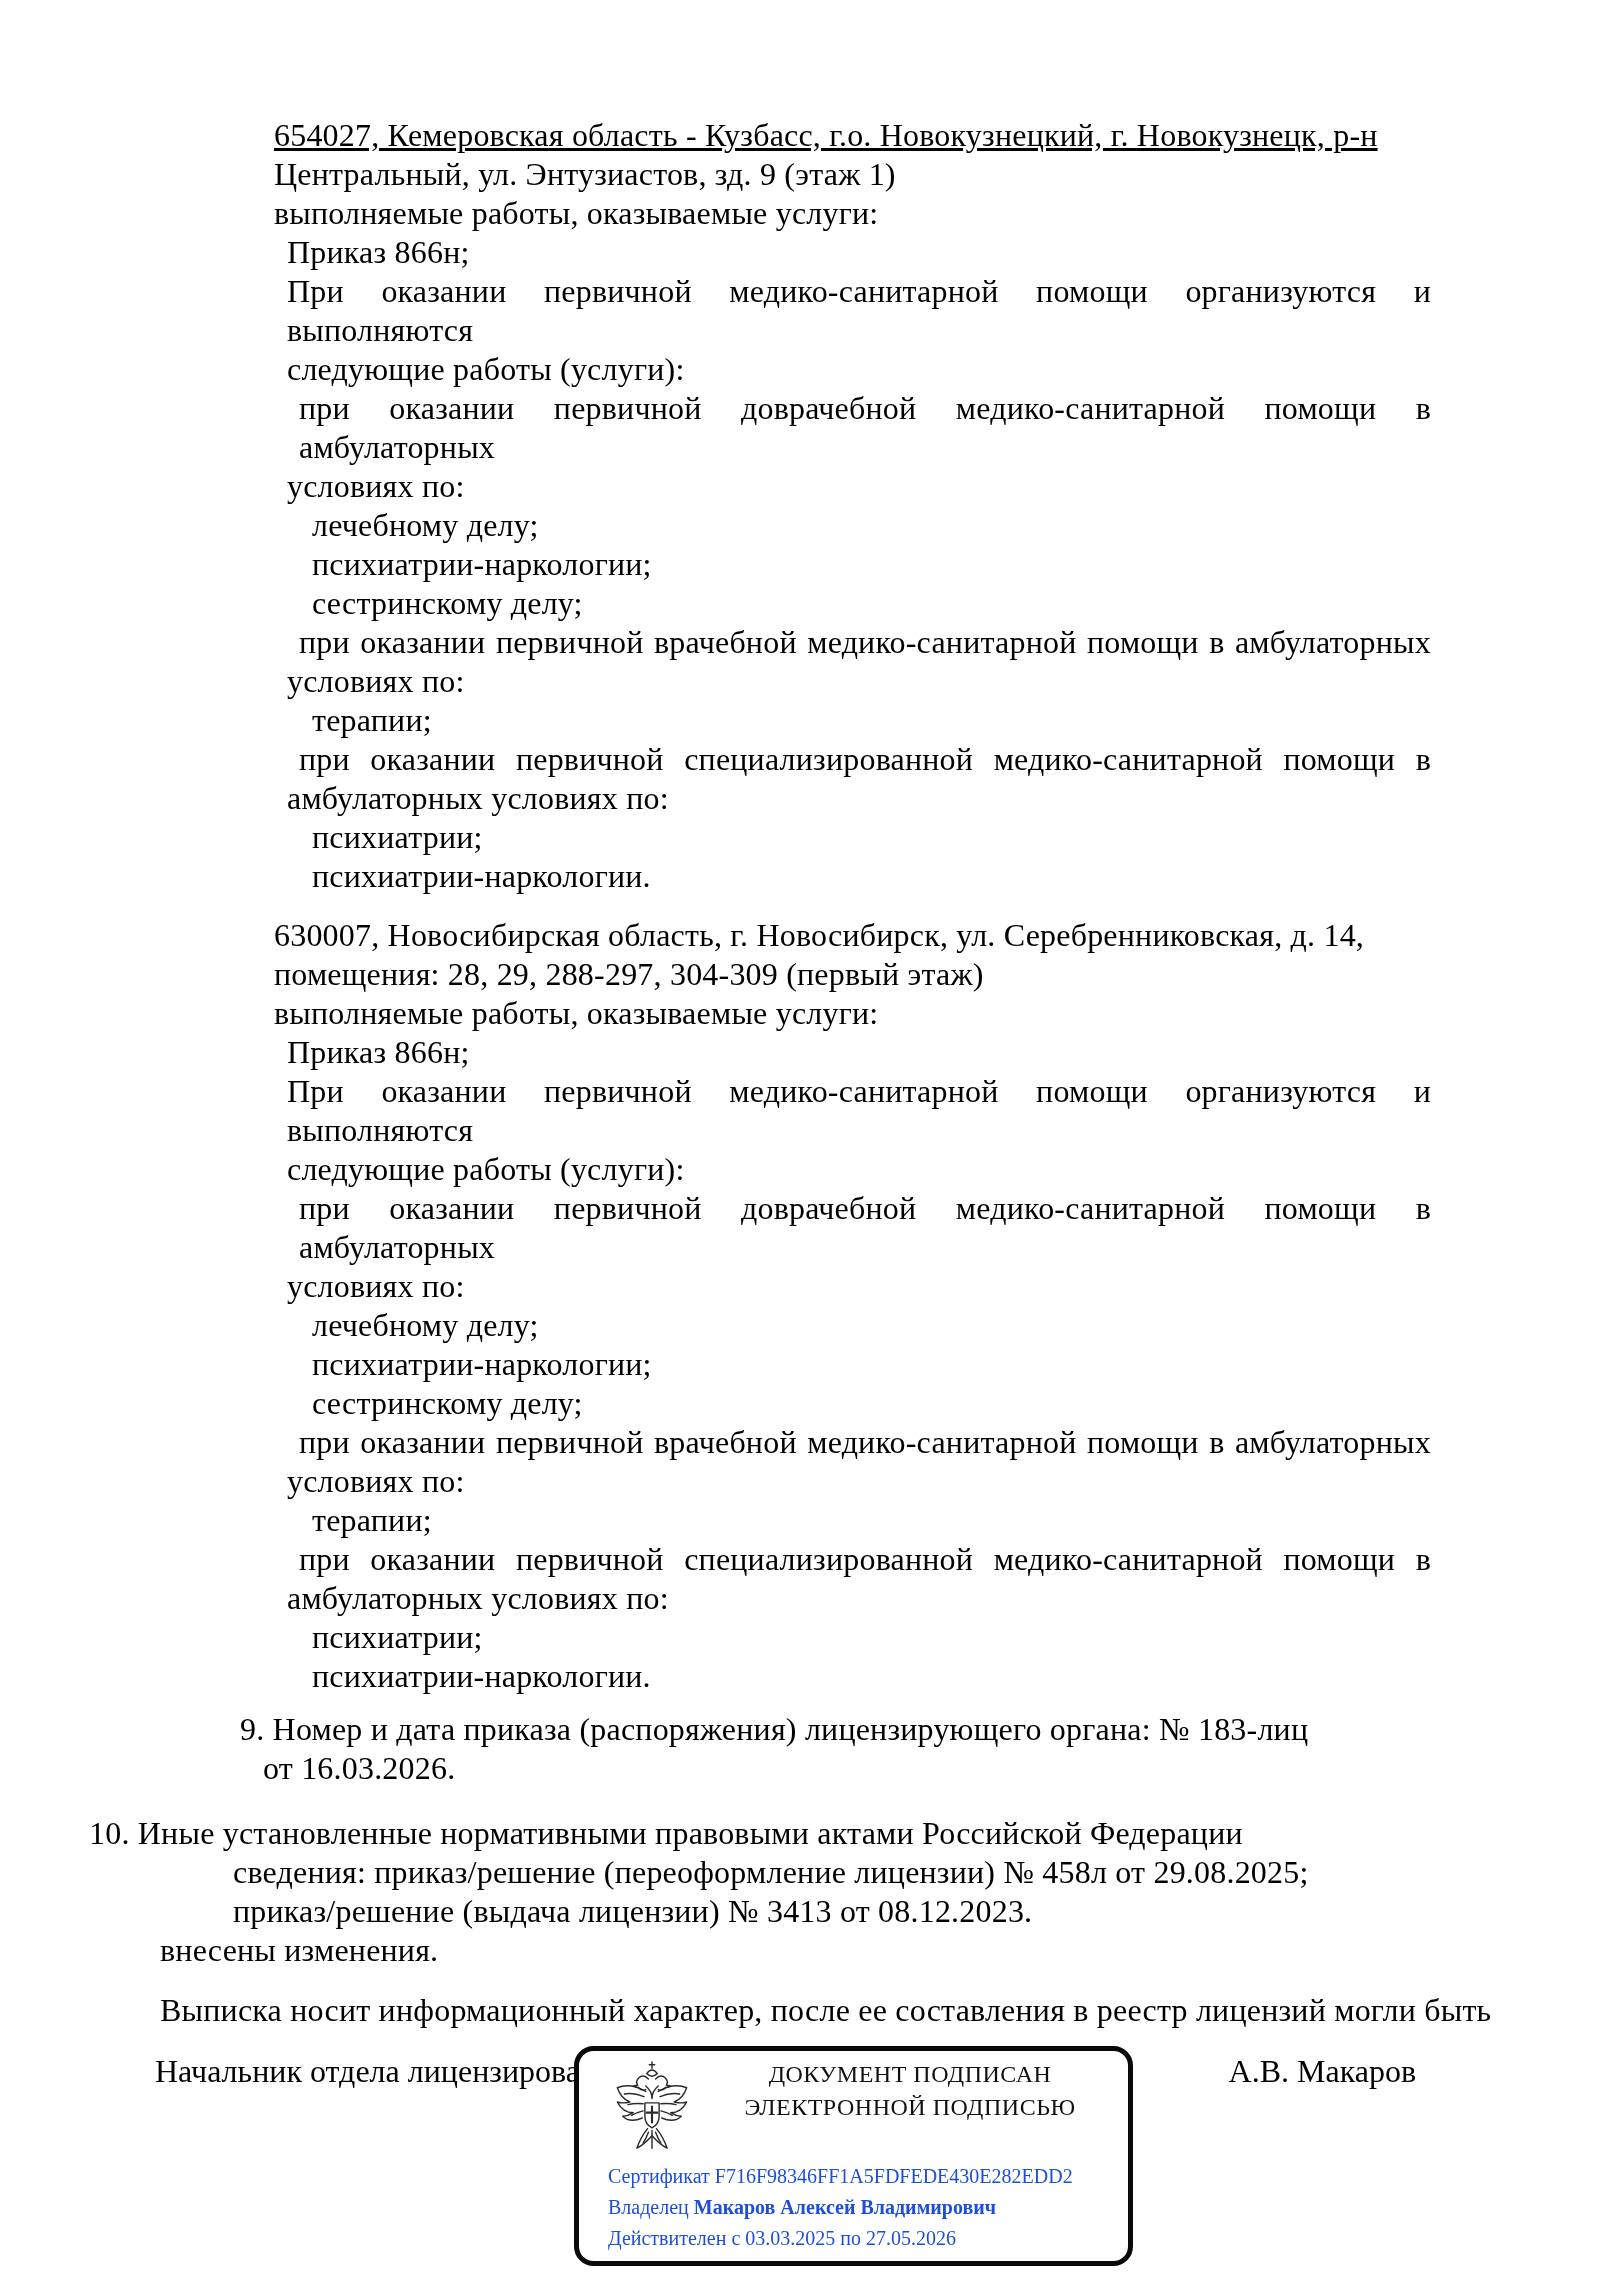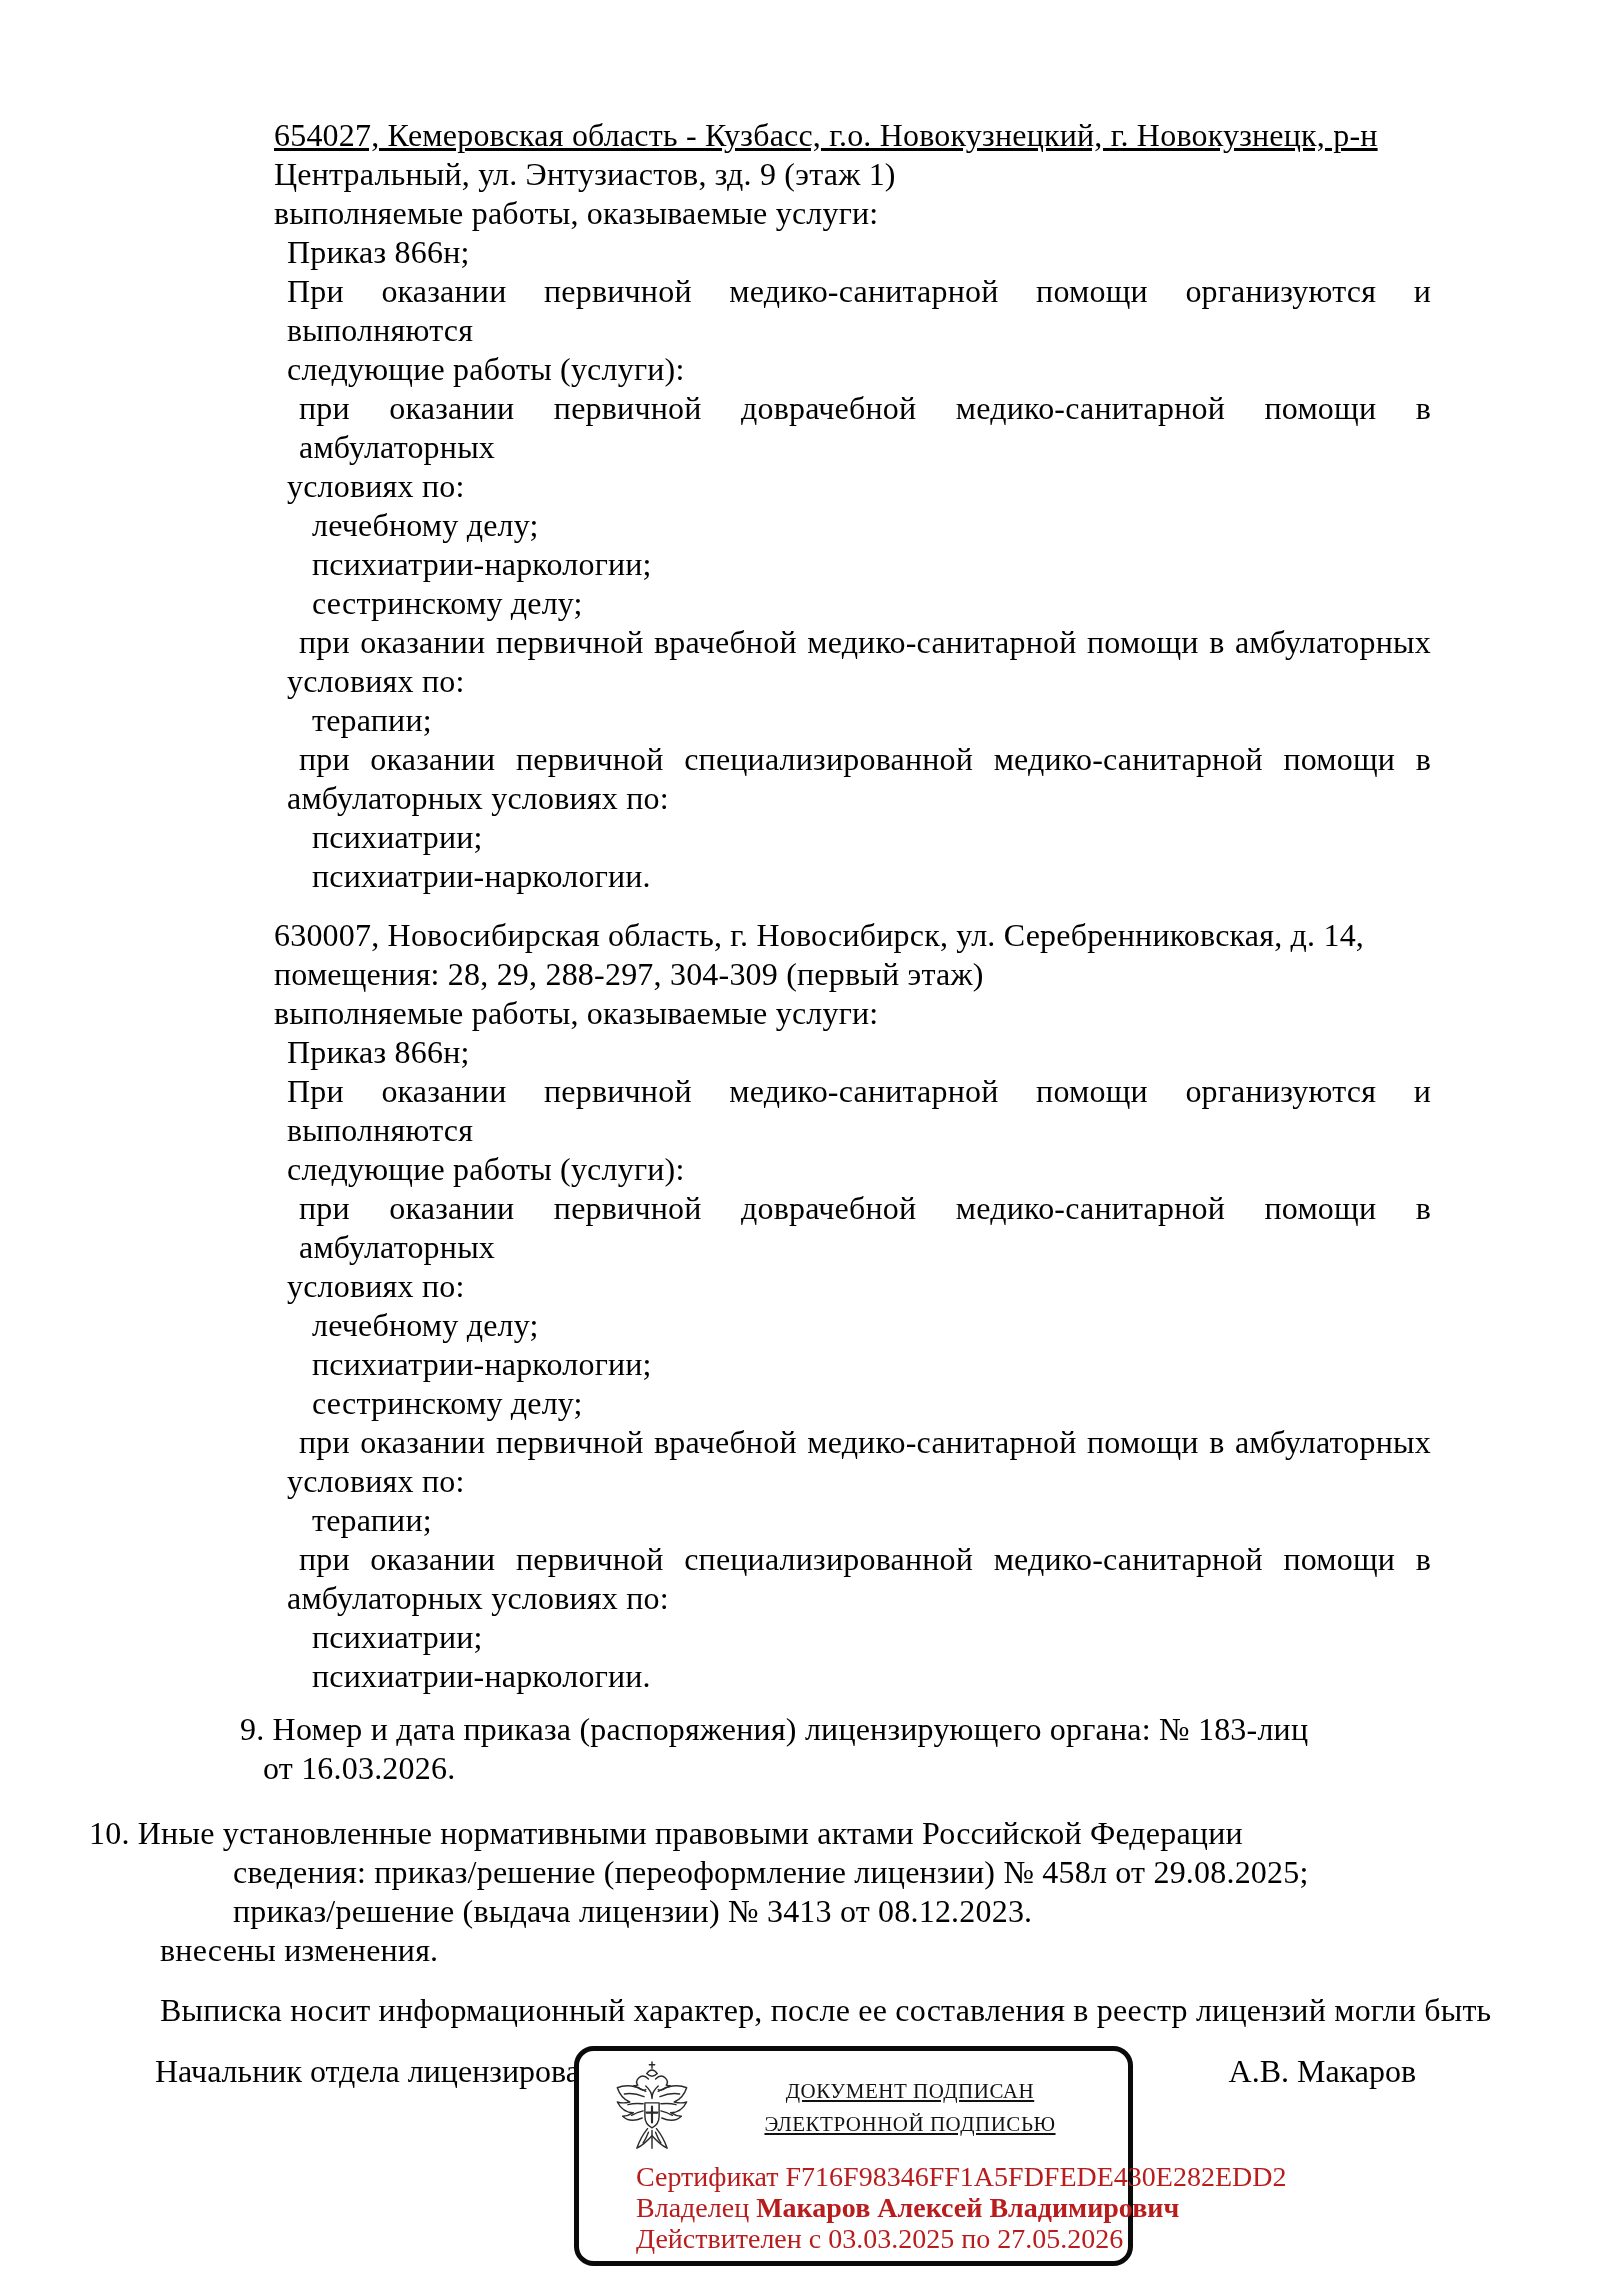--- a/index.html
+++ b/index.html
@@ -60,37 +60,35 @@
     display: flex;
     align-items: flex-start;
   }
   .stamp-eagle {
     flex: 0 0 auto;
     margin: 9.8px 0 0 33px;
   }
   .stamp-title {
     flex: 1 1 auto;
     text-align: center;
-    margin-top: 24px;
-    font-size: 21px;
+    margin-top: 7px;
+    font-size: 24px;
     line-height: 33px;
     letter-spacing: 0.5px;
     color: #111;
-    text-decoration: underline;
   }
   .stamp-info {
     position: absolute;
     left: 29px;
     top: 110px;
     right: 15.7px;
-    font-size: 28px;
+    font-size: 20px;
     line-height: 31px;
-    color: #b91c1c;
+    color: #1d4ed8;
     white-space: nowrap;
-    margin-left: 28px;
   }
   .stamp-info .owner-name { font-weight: bold; }
 </style>
 </head>
 <body>
 
 <div class="page">
 
   <div id="doc-lines">
       <div class="line" style="margin-left: 274px; text-decoration: underline;">654027, Кемеровская область - Кузбасс, г.о. Новокузнецкий, г. Новокузнецк, р-н</div>

